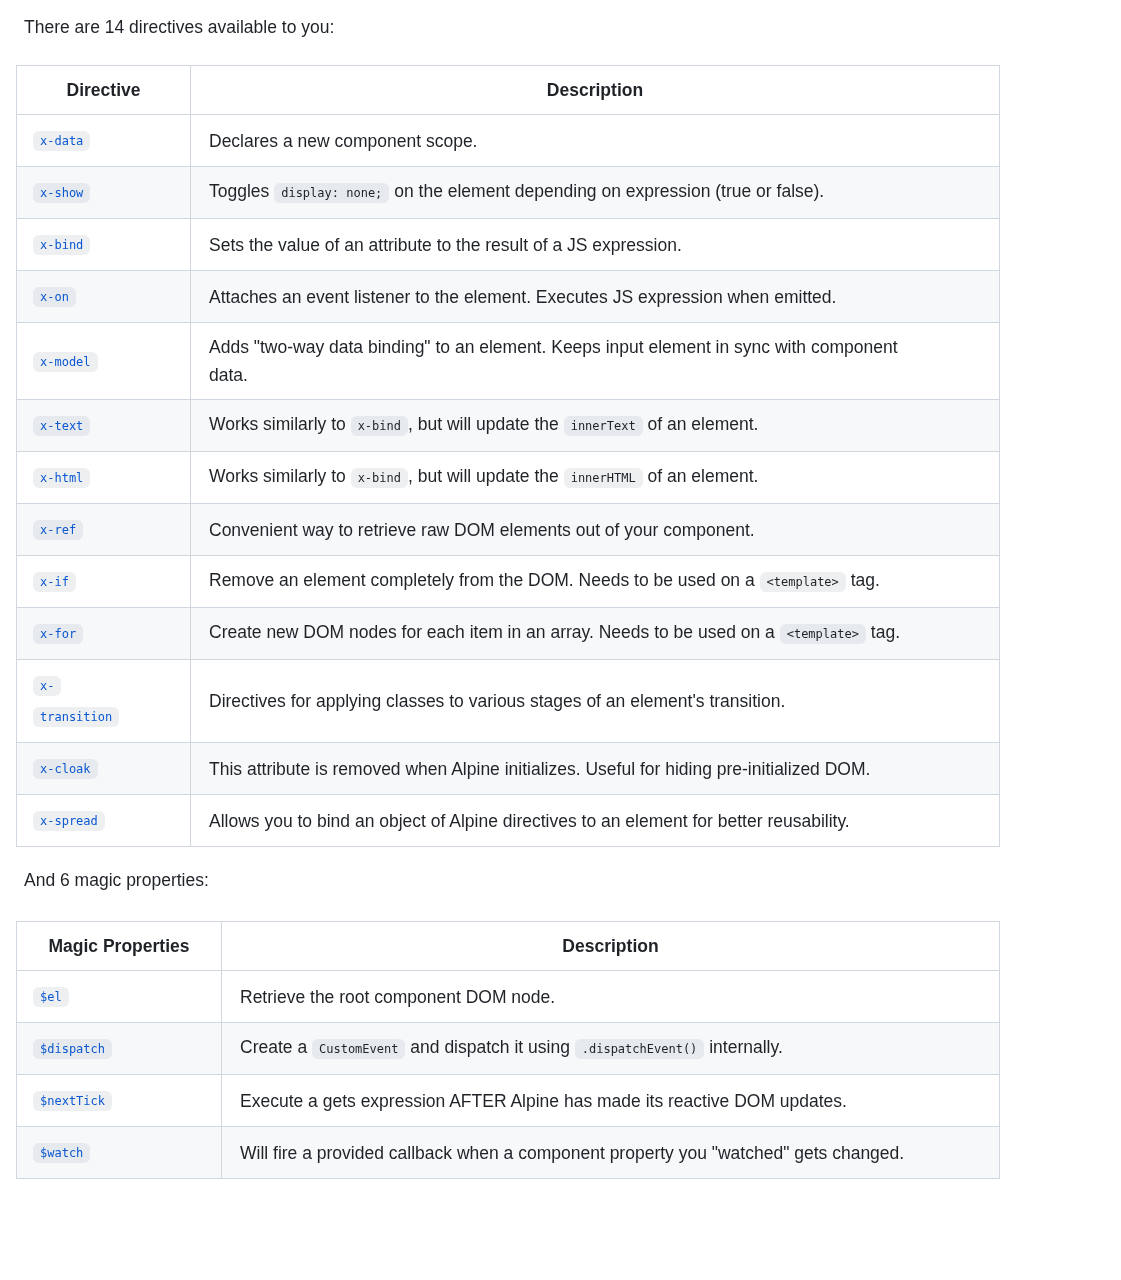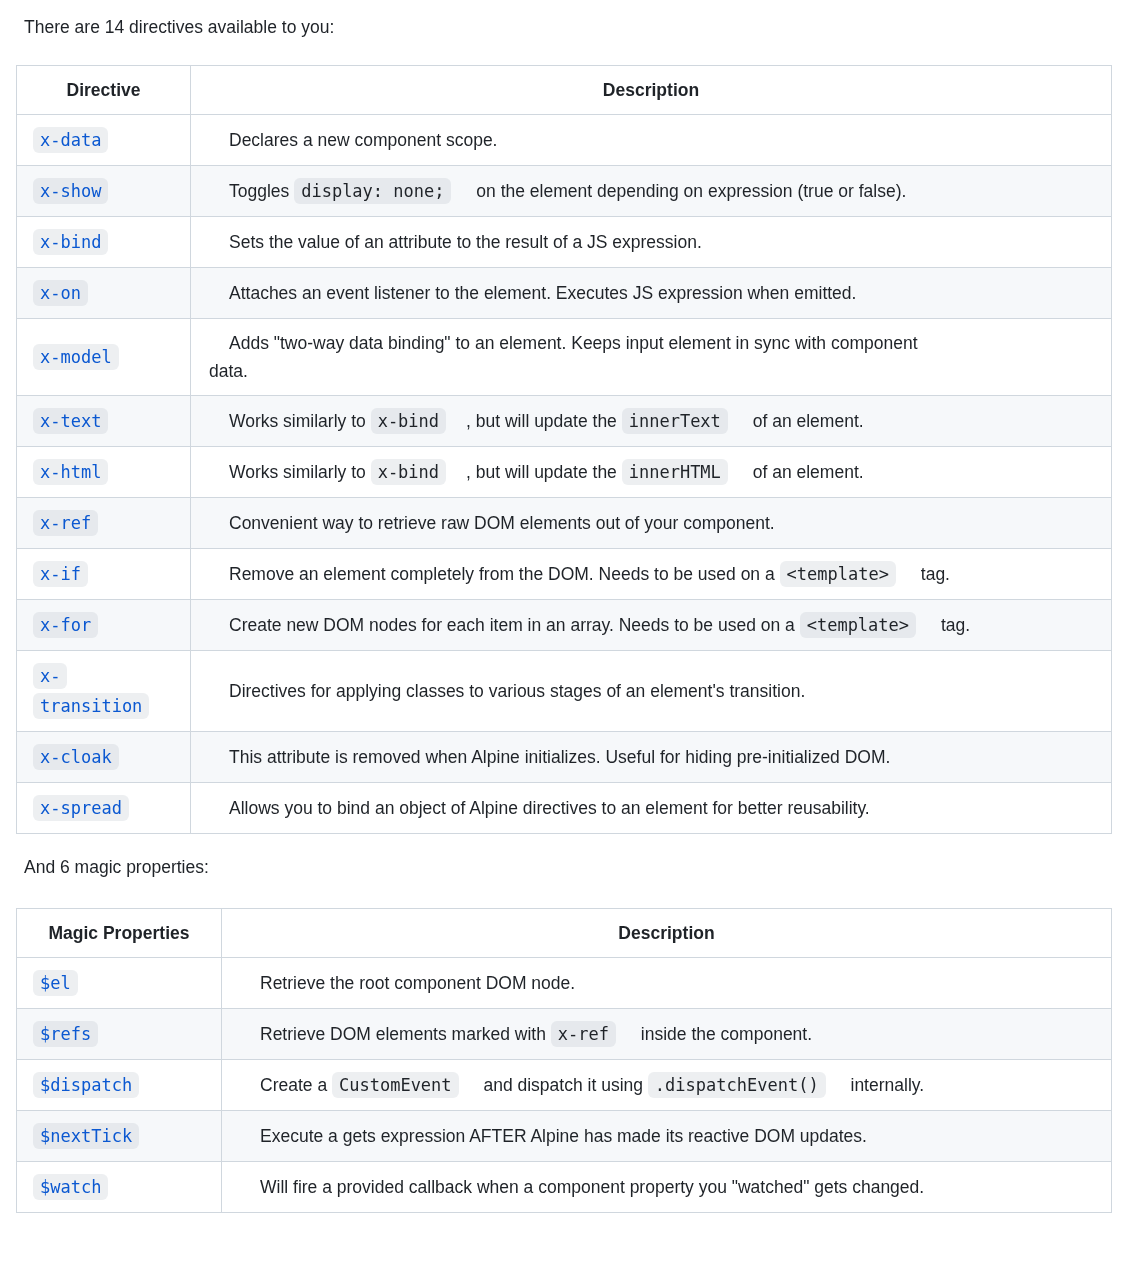--- a/index.html
+++ b/index.html
@@ -11,21 +11,21 @@
     font-size: 17.5px;
     line-height: 26px;
     color: #1f2328;
     -webkit-font-smoothing: antialiased;
   }
   p.intro { margin: 0 0 25px 8px; }
   p.intro.second { margin-bottom: 28px; }
 
   table.md-table {
     border-collapse: collapse;
-    width: 1096px;
+    width: 984px;
     margin: 0 0 20px 0;
     font-size: 17.5px;
     line-height: 28px;
   }
   table.md-table th, table.md-table td {
     border: 1px solid #d0d7de;
   }
   table.md-table th {
     padding: 10px 18px;
     font-weight: 700;
@@ -37,32 +37,32 @@
     vertical-align: middle;
     text-align: left;
   }
   table.md-table td.c1 { padding: 10px 16px; }
   table.t-directives th.c1, table.t-directives td.c1 { width: 174px; }
   table.t-magics th.c1, table.t-magics td.c1 { width: 205px; }
   table.md-table tbody tr:nth-child(even) td { background: #f6f8fa; }
 
   code.pill {
     font-family: "DejaVu Sans Mono", "Liberation Mono", monospace;
-    font-size: 17px;
+    font-size: 12px;
     line-height: 30px;
     background: rgba(175,184,193,0.22);
     padding: 3px 7px;
     border-radius: 6px;
     color: #1f2328;
     white-space: pre-line;
     -webkit-box-decoration-break: clone;
     box-decoration-break: clone;
   }
   code.pill.dir { color: #0b58d1; cursor: pointer; }
-  td.c2 span.seg { white-space: pre-line; margin-left: 20px; }
+  td.c2 span.seg { white-space: pre-line; }
 </style>
 </head>
 <body>
 
 <p class="intro">There are 14 directives available to you:</p>
 
 <table class="md-table t-directives">
   <thead>
     <tr>
       <th class="c1">Directive</th>
@@ -135,24 +135,20 @@
       <th class="c1">Magic Properties</th>
       <th class="c2">Description</th>
     </tr>
   </thead>
   <tbody>
     <tr>
       <td class="c1"><code class="pill dir">$el</code></td>
       <td class="c2"><span class="seg">Retrieve the root component DOM node.</span></td>
     </tr>
     <tr>
-      <td class="c1"><code class="pill dir">$refs</code></td>
-      <td class="c2"><span class="seg">Retrieve DOM elements marked with </span><code class="pill">x-ref</code><span class="seg"> inside the component.</span></td>
-    </tr>
-    <tr>
       <td class="c1"><code class="pill dir">$dispatch</code></td>
       <td class="c2"><span class="seg">Create a </span><code class="pill">CustomEvent</code><span class="seg"> and dispatch it using </span><code class="pill">.dispatchEvent()</code><span class="seg"> internally.</span></td>
     </tr>
     <tr>
       <td class="c1"><code class="pill dir">$nextTick</code></td>
       <td class="c2"><span class="seg">Execute a gets expression AFTER Alpine has made its reactive DOM updates.</span></td>
     </tr>
     <tr>
       <td class="c1"><code class="pill dir">$watch</code></td>
       <td class="c2"><span class="seg">Will fire a provided callback when a component property you "watched" gets changed.</span></td>

